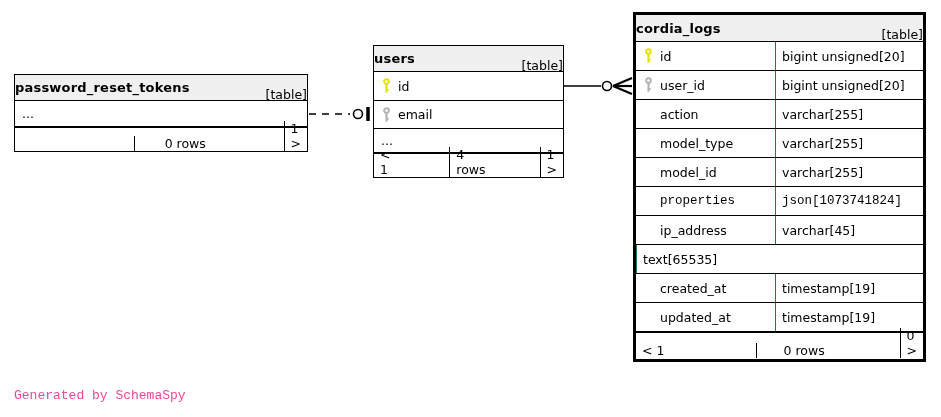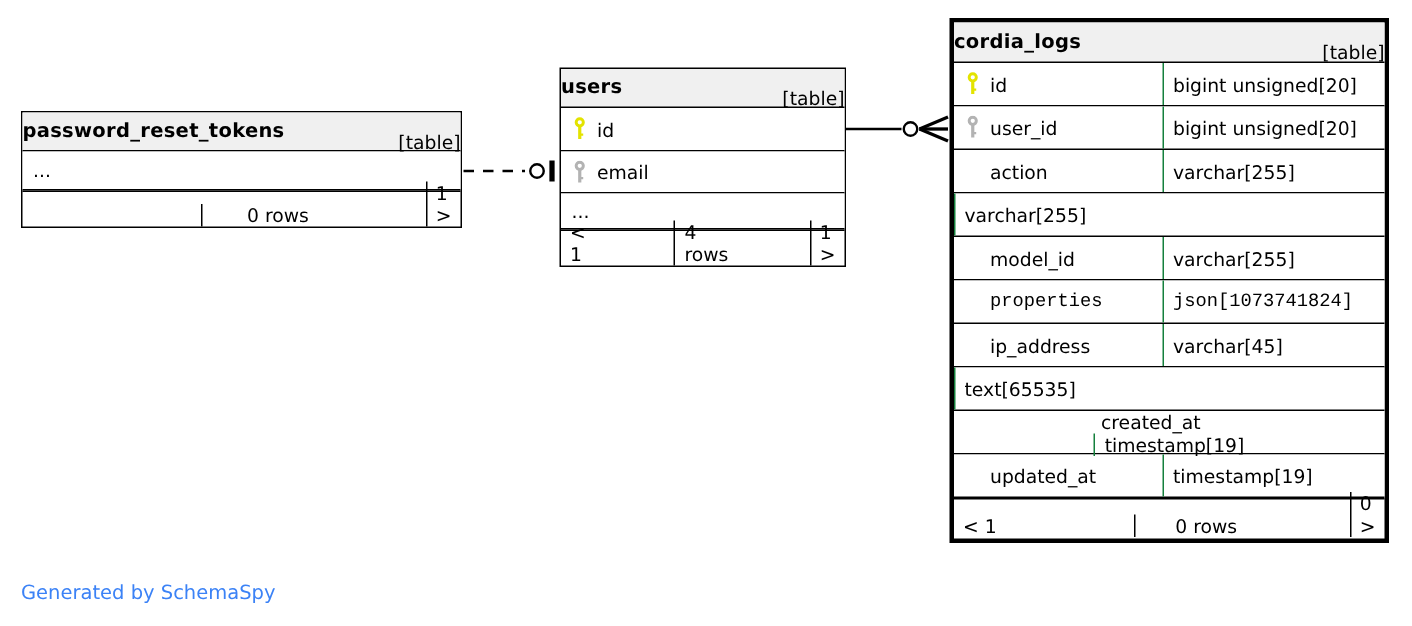--- a/index.html
+++ b/index.html
@@ -25,21 +25,21 @@
   .key{width:9px;height:16px;}
   .key.pk{color:var(--pk-color,#e3e300);}
   .key.fk{color:var(--fk-color,#b3b3b3);}
   .tbl-footer{display:flex;border-top:1px solid #000;box-sizing:border-box;align-items:flex-end;gap:48px;}
   .tbl-footer .cell{display:flex;align-items:center;box-sizing:border-box;padding:0 6px;}
   .tbl-footer .cell + .cell{border-left:1px solid #000;}
   .cell.c-left{justify-content:flex-start;}
   .cell.c-center{justify-content:center;}
   .cell.c-right{justify-content:flex-end;}
   #rel-overlay{position:absolute;left:0;top:0;width:941px;height:417px;pointer-events:none;}
-  #footnote{position:absolute;left:14px;top:388px;font-size:13px;color:#3b82f6;}
+  #footnote{position:absolute;left:14px;top:388px;font-size:13px;color:#ec4899;font-family:Liberation Mono, monospace;}
 </style>
 </head>
 <body>
 
 <div id="canvas">
 
   <svg id="rel-overlay">
 
     <g>
       <line x1="309" y1="114" x2="350" y2="114" stroke="#000" stroke-width="1.6" stroke-dasharray="7 6"></line>
@@ -144,20 +144,24 @@
 
     <div class="tbl-row" style="height:29px;">
       <div class="col-name" style="width:139px;">
           <span class="key-slot"></span>
         <span>action</span>
         </div>
       <div class="col-type">varchar[255]</div>
     </div>
 
     <div class="tbl-row" style="height:29px;">
+      <div class="col-name" style="width:139px;">
+          <span class="key-slot"></span>
+        <span>model_type</span>
+        </div>
       <div class="col-type">varchar[255]</div>
     </div>
 
     <div class="tbl-row" style="height:29px;">
       <div class="col-name" style="width:139px;">
           <span class="key-slot"></span>
         <span>model_id</span>
         </div>
       <div class="col-type">varchar[255]</div>
     </div>
@@ -175,21 +179,21 @@
           <span class="key-slot"></span>
         <span>ip_address</span>
         </div>
       <div class="col-type">varchar[45]</div>
     </div>
 
     <div class="tbl-row" style="height:29px;">
       <div class="col-type">text[65535]</div>
     </div>
 
-    <div class="tbl-row" style="height:29px;flex-direction:column;">
+    <div class="tbl-row" style="height:29px;">
       <div class="col-name" style="width:139px;">
           <span class="key-slot"></span>
         <span>created_at</span>
         </div>
       <div class="col-type">timestamp[19]</div>
     </div>
 
     <div class="tbl-row" style="height:29px;">
       <div class="col-name" style="width:139px;">
           <span class="key-slot"></span>

